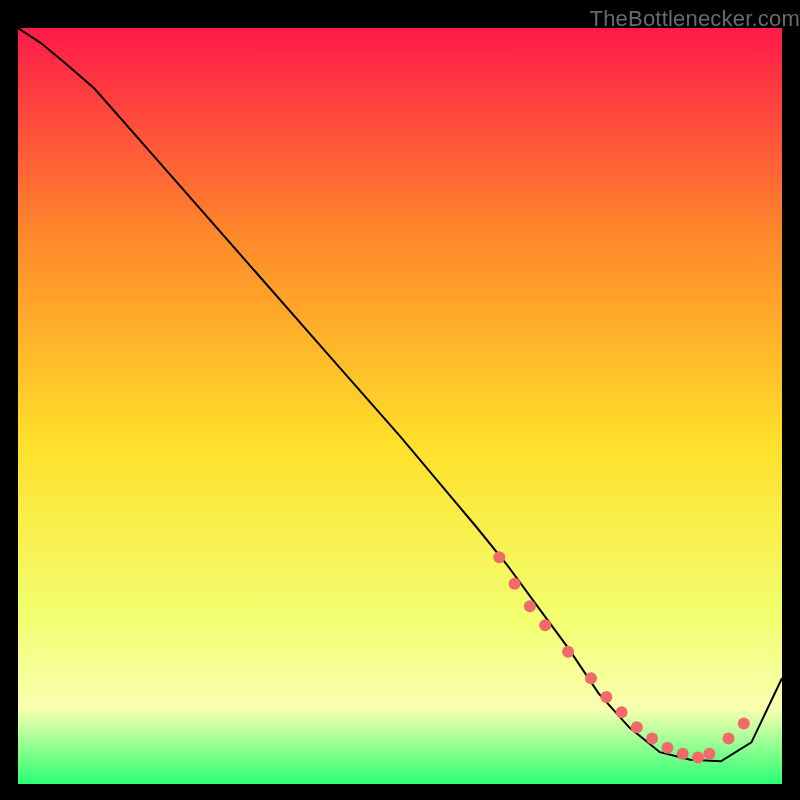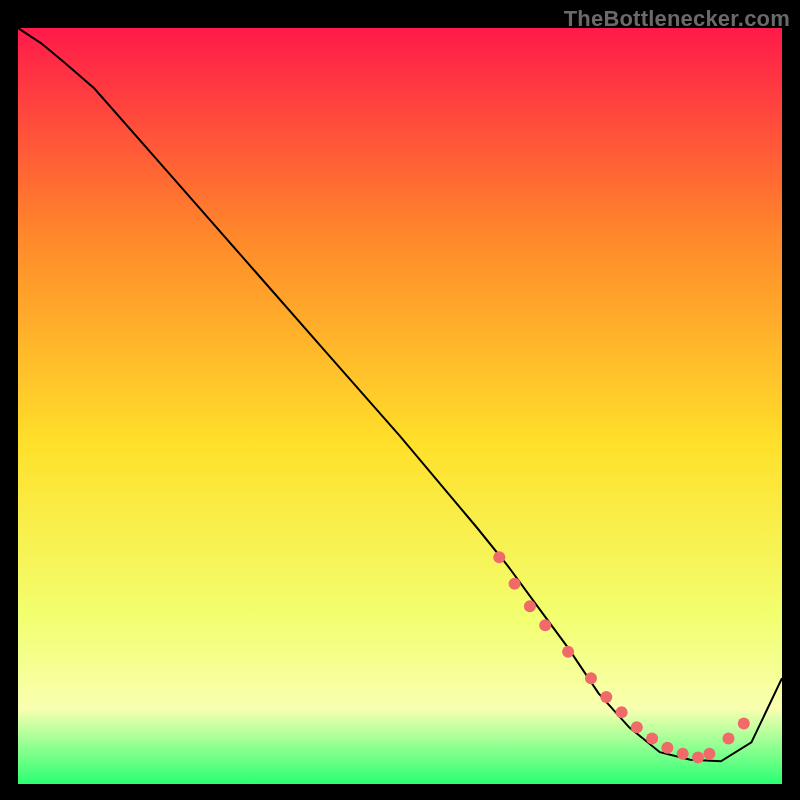--- a/index.html
+++ b/index.html
@@ -6,24 +6,24 @@
   body {
     width: 800px;
     height: 800px;
     background: #000;
     position: relative;
     font-family: Arial, sans-serif;
   }
   .watermark {
     position: absolute;
     top: 6px;
-    right: 10px;
+    right: 0;
     color: #6a6a6a;
     font-size: 22px;
-    font-weight: 700;
+    font-weight: 400;
     z-index: 10;
     letter-spacing: 0.2px;
   }
   .plot-area {
     position: absolute;
     left: 18px;
     top: 28px;
     width: 764px;
     height: 756px;
     overflow: hidden;

